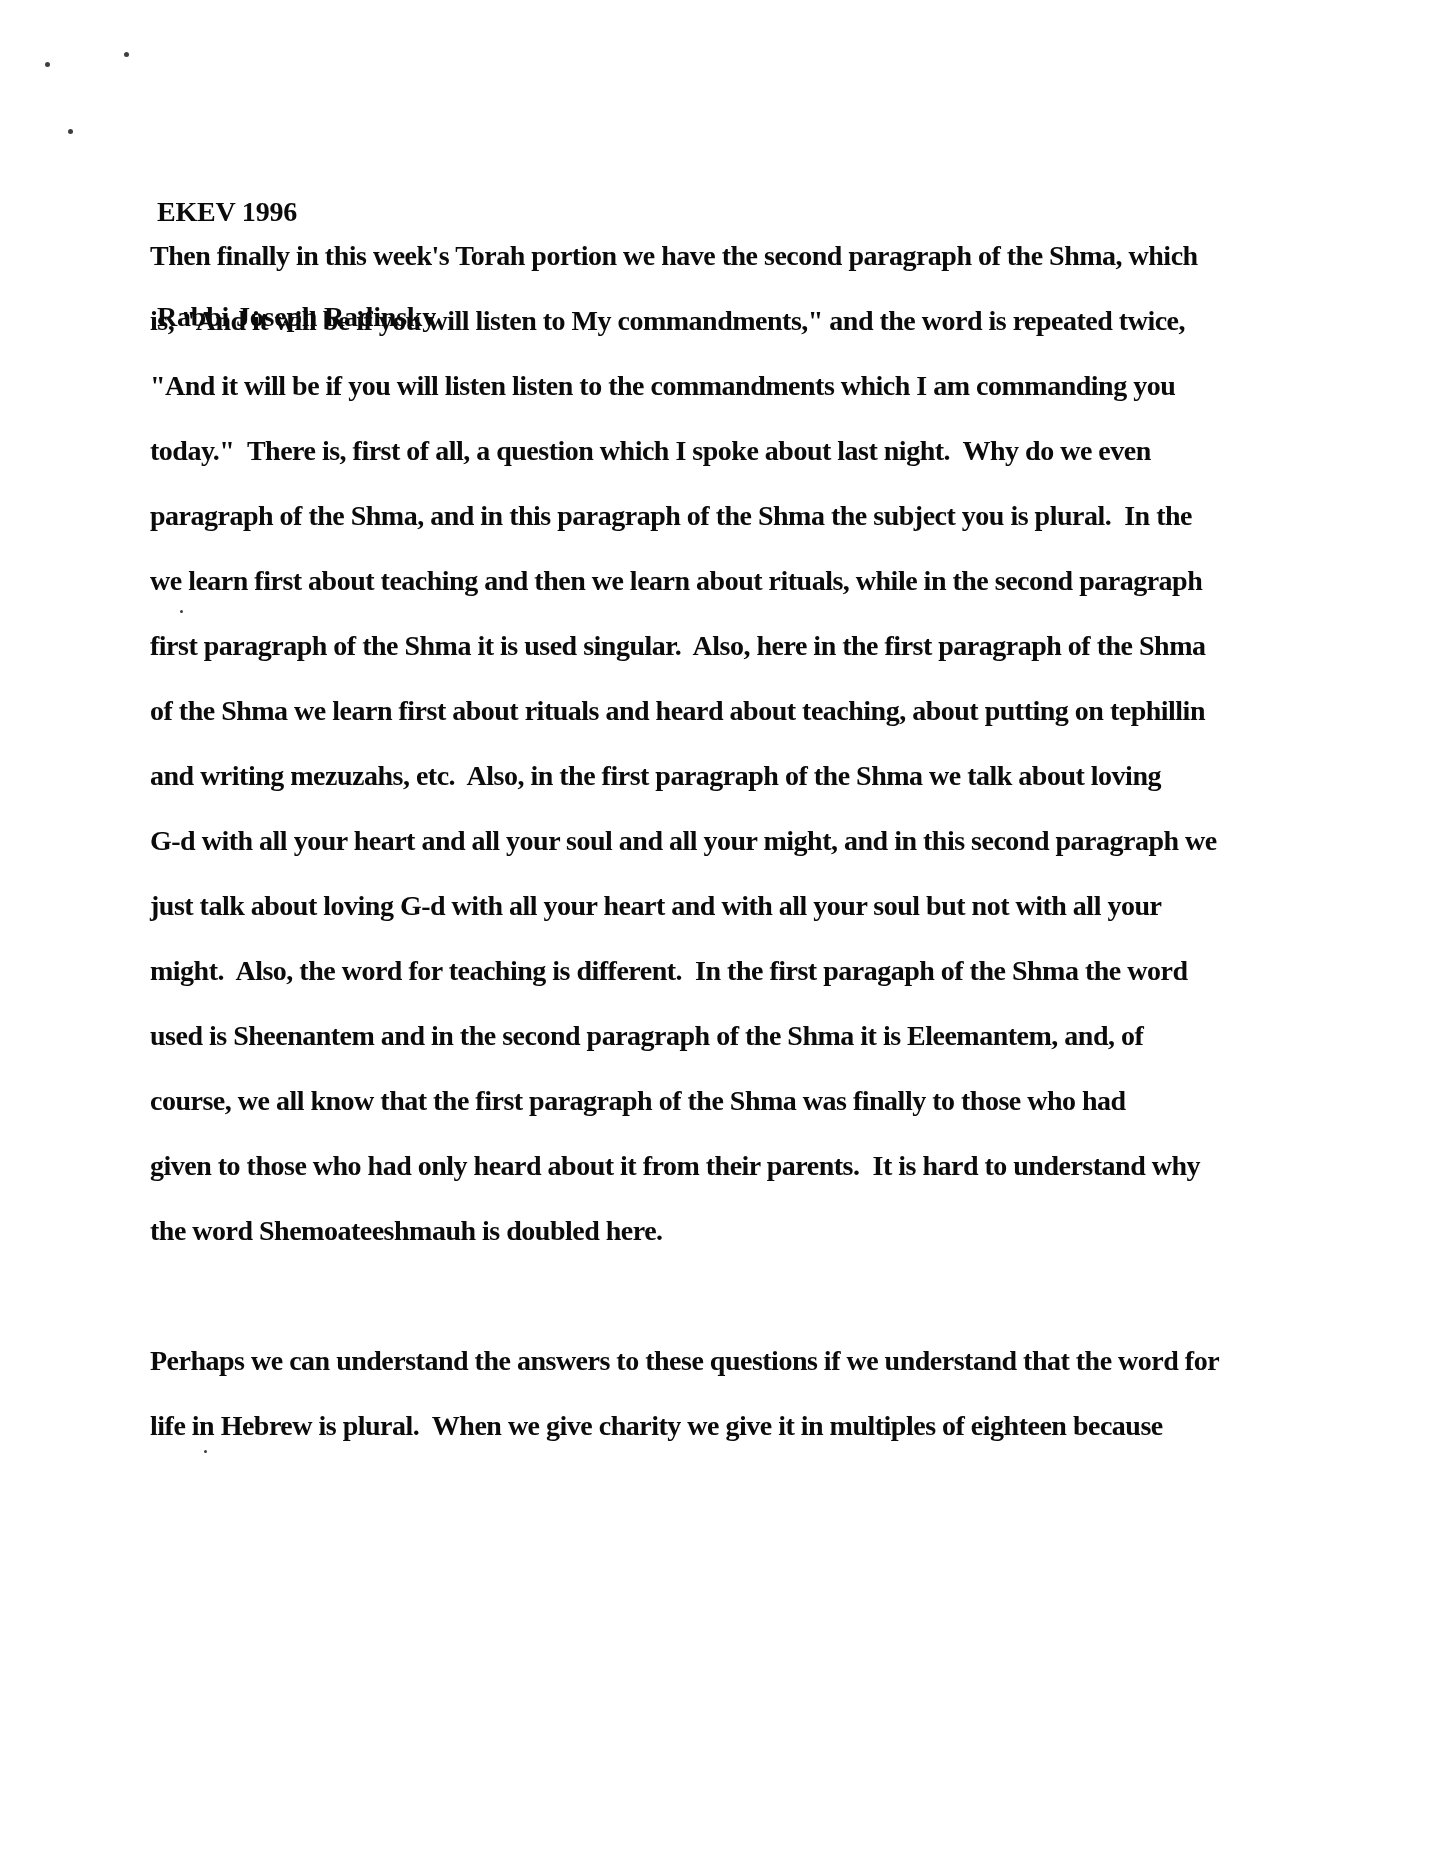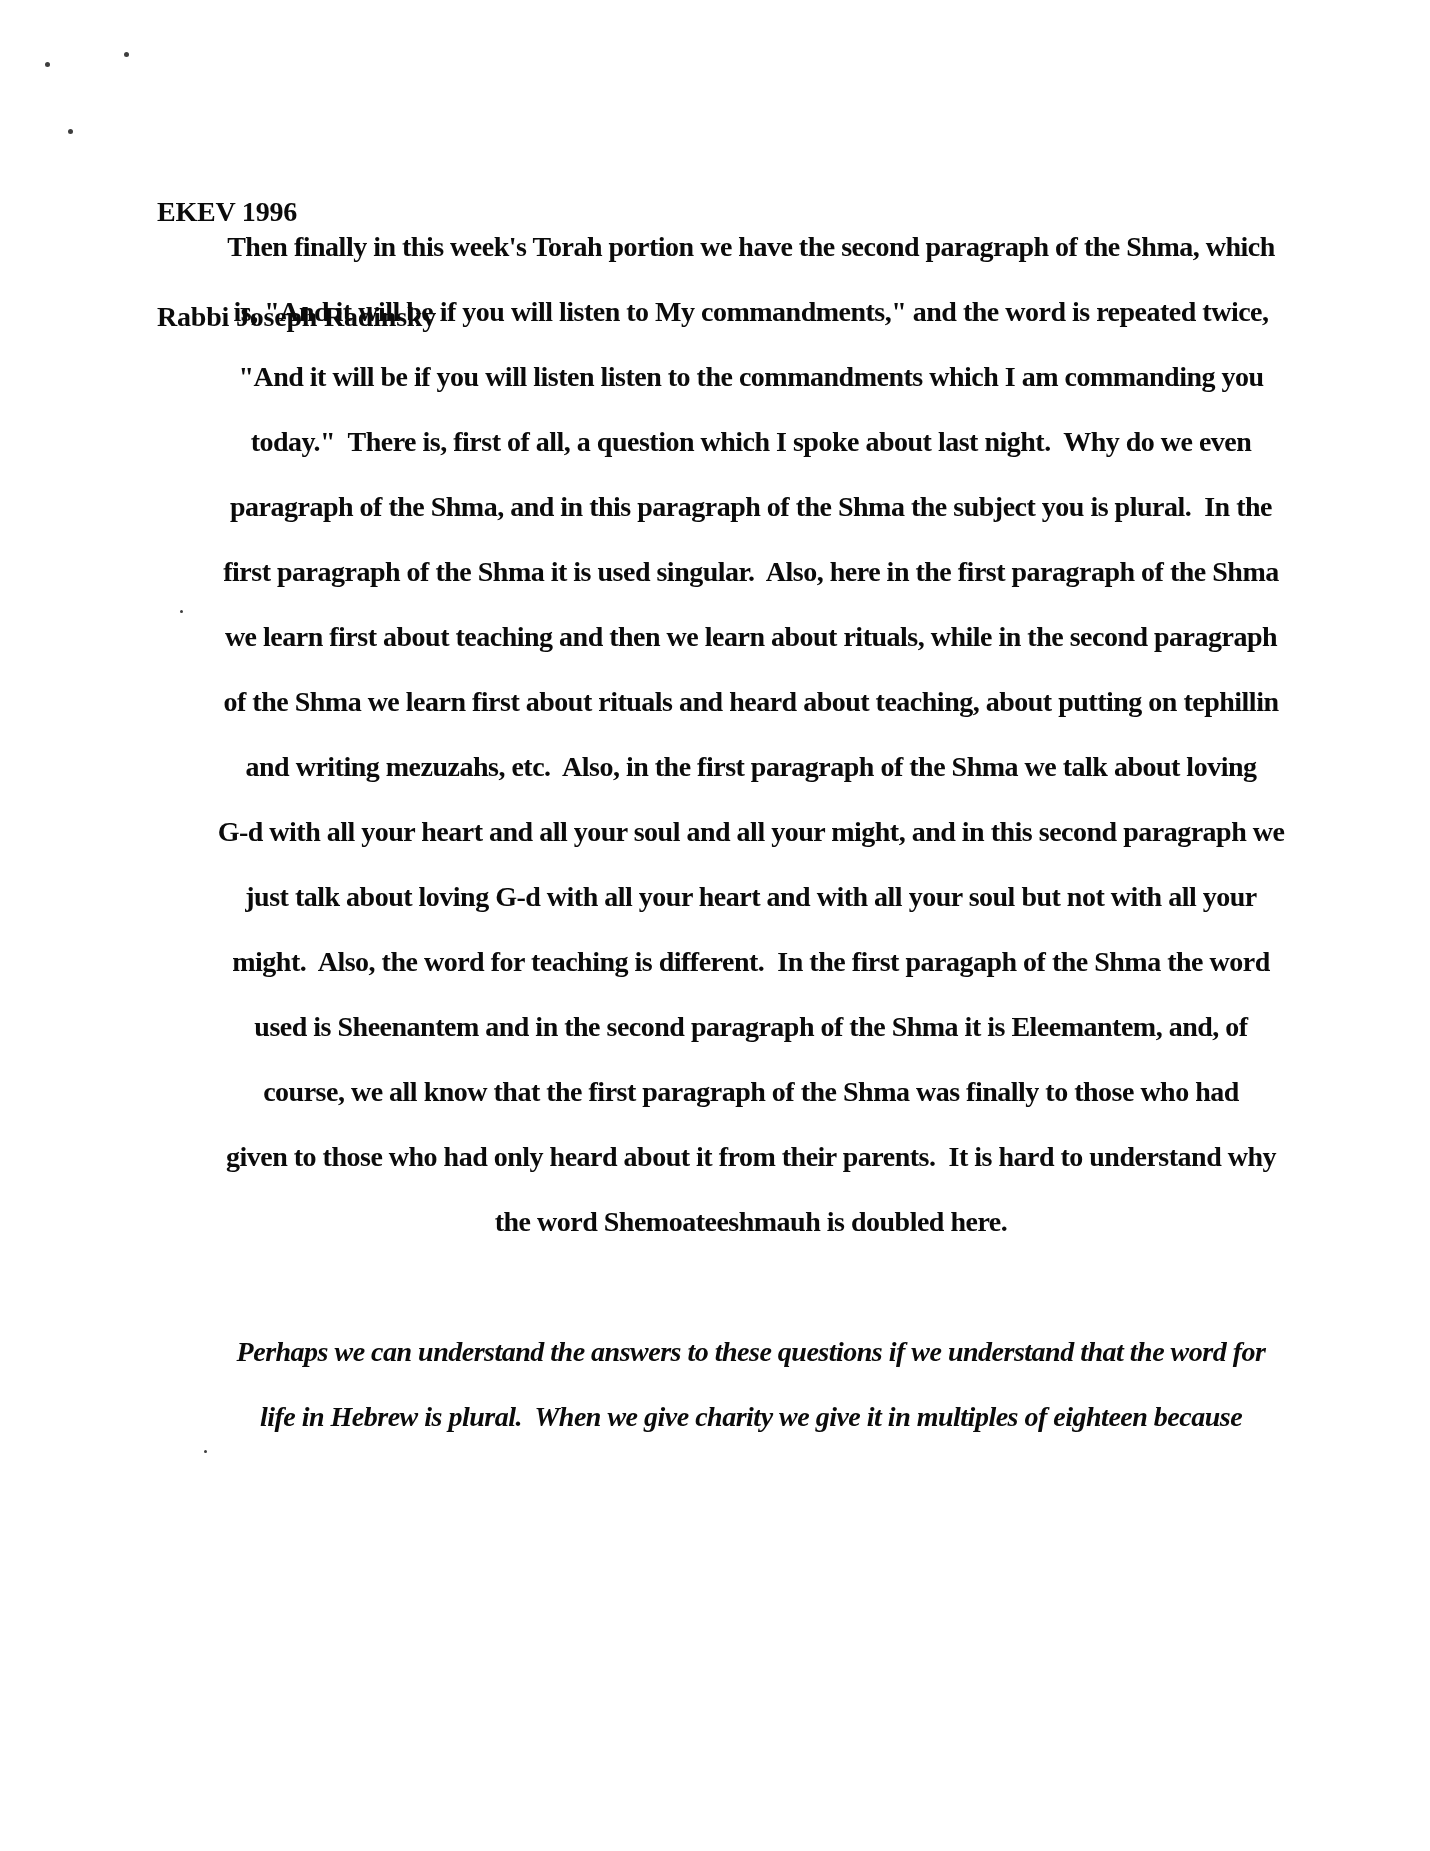--- a/index.html
+++ b/index.html
@@ -21,22 +21,22 @@
     line-height: 35px;
     letter-spacing: -0.2px;
     white-space: pre;
   }
   .doc-body {
     position: absolute;
     left: 141px;
     top: 214px;
     width: 1220px;
   }
-  .para { margin: 0; text-align: center; }
-  .para + .para { margin-top: 65px; font-style: italic; }
+  .para { margin: 9px; }
+  .para + .para { margin-top: 65px; }
   .line {
     height: 65px;
     line-height: 65px;
     font-size: 28px;
     font-weight: 700;
     letter-spacing: -0.5px;
     white-space: pre;
   }
   .page-number {
     position: absolute;
@@ -73,22 +73,22 @@
     <div>Rabbi Joseph Radinsky</div>
   </header>
 
   <main class="doc-body" id="doc-body">
       <div class="para">
         <div class="line">Then finally in this week's Torah portion we have the second paragraph of the Shma, which</div>
         <div class="line">is, "And it will be if you will listen to My commandments," and the word is repeated twice,</div>
         <div class="line">"And it will be if you will listen listen to the commandments which I am commanding you</div>
         <div class="line">today."  There is, first of all, a question which I spoke about last night.  Why do we even</div>
         <div class="line">paragraph of the Shma, and in this paragraph of the Shma the subject you is plural.  In the</div>
+        <div class="line">we learn first about teaching and then we learn about rituals, while in the second paragraph</div>
         <div class="line">first paragraph of the Shma it is used singular.  Also, here in the first paragraph of the Shma</div>
-        <div class="line">we learn first about teaching and then we learn about rituals, while in the second paragraph</div>
         <div class="line">of the Shma we learn first about rituals and heard about teaching, about putting on tephillin</div>
         <div class="line">and writing mezuzahs, etc.  Also, in the first paragraph of the Shma we talk about loving</div>
         <div class="line">G-d with all your heart and all your soul and all your might, and in this second paragraph we</div>
         <div class="line">just talk about loving G-d with all your heart and with all your soul but not with all your</div>
         <div class="line">might.  Also, the word for teaching is different.  In the first paragaph of the Shma the word</div>
         <div class="line">used is Sheenantem and in the second paragraph of the Shma it is Eleemantem, and, of</div>
         <div class="line">course, we all know that the first paragraph of the Shma was finally to those who had</div>
         <div class="line">given to those who had only heard about it from their parents.  It is hard to understand why</div>
         <div class="line">the word Shemoateeshmauh is doubled here.</div>
       </div>

